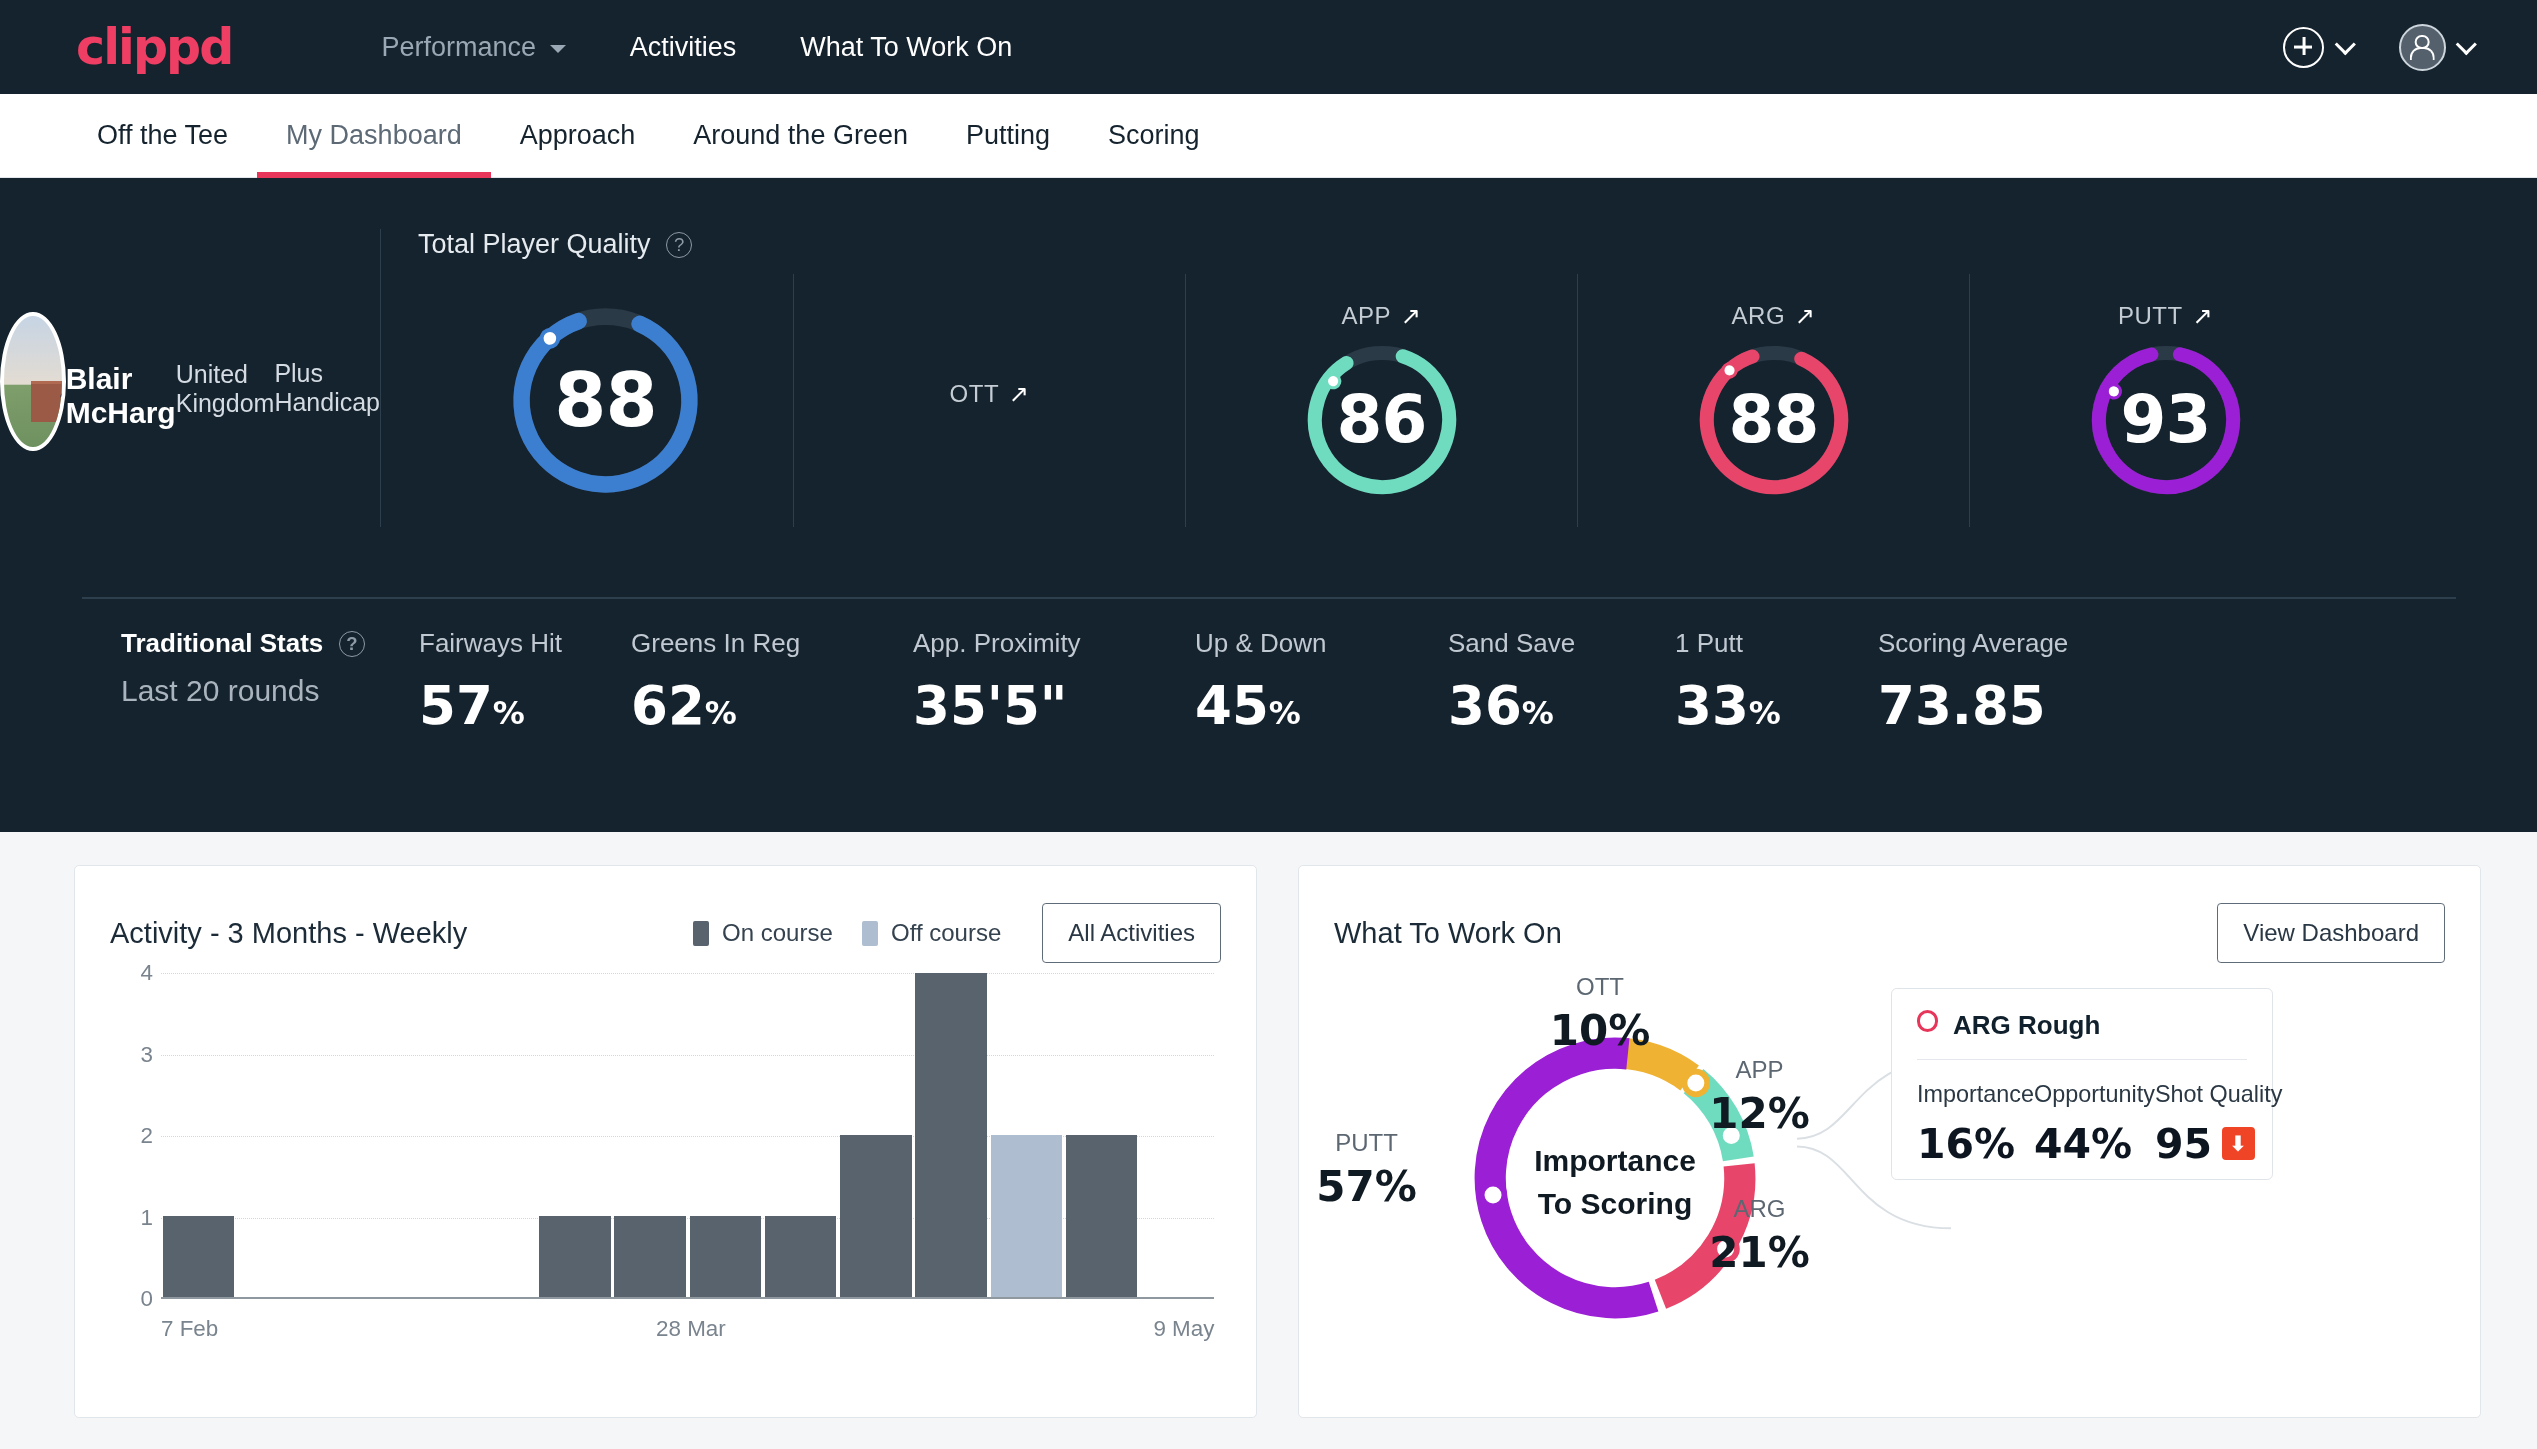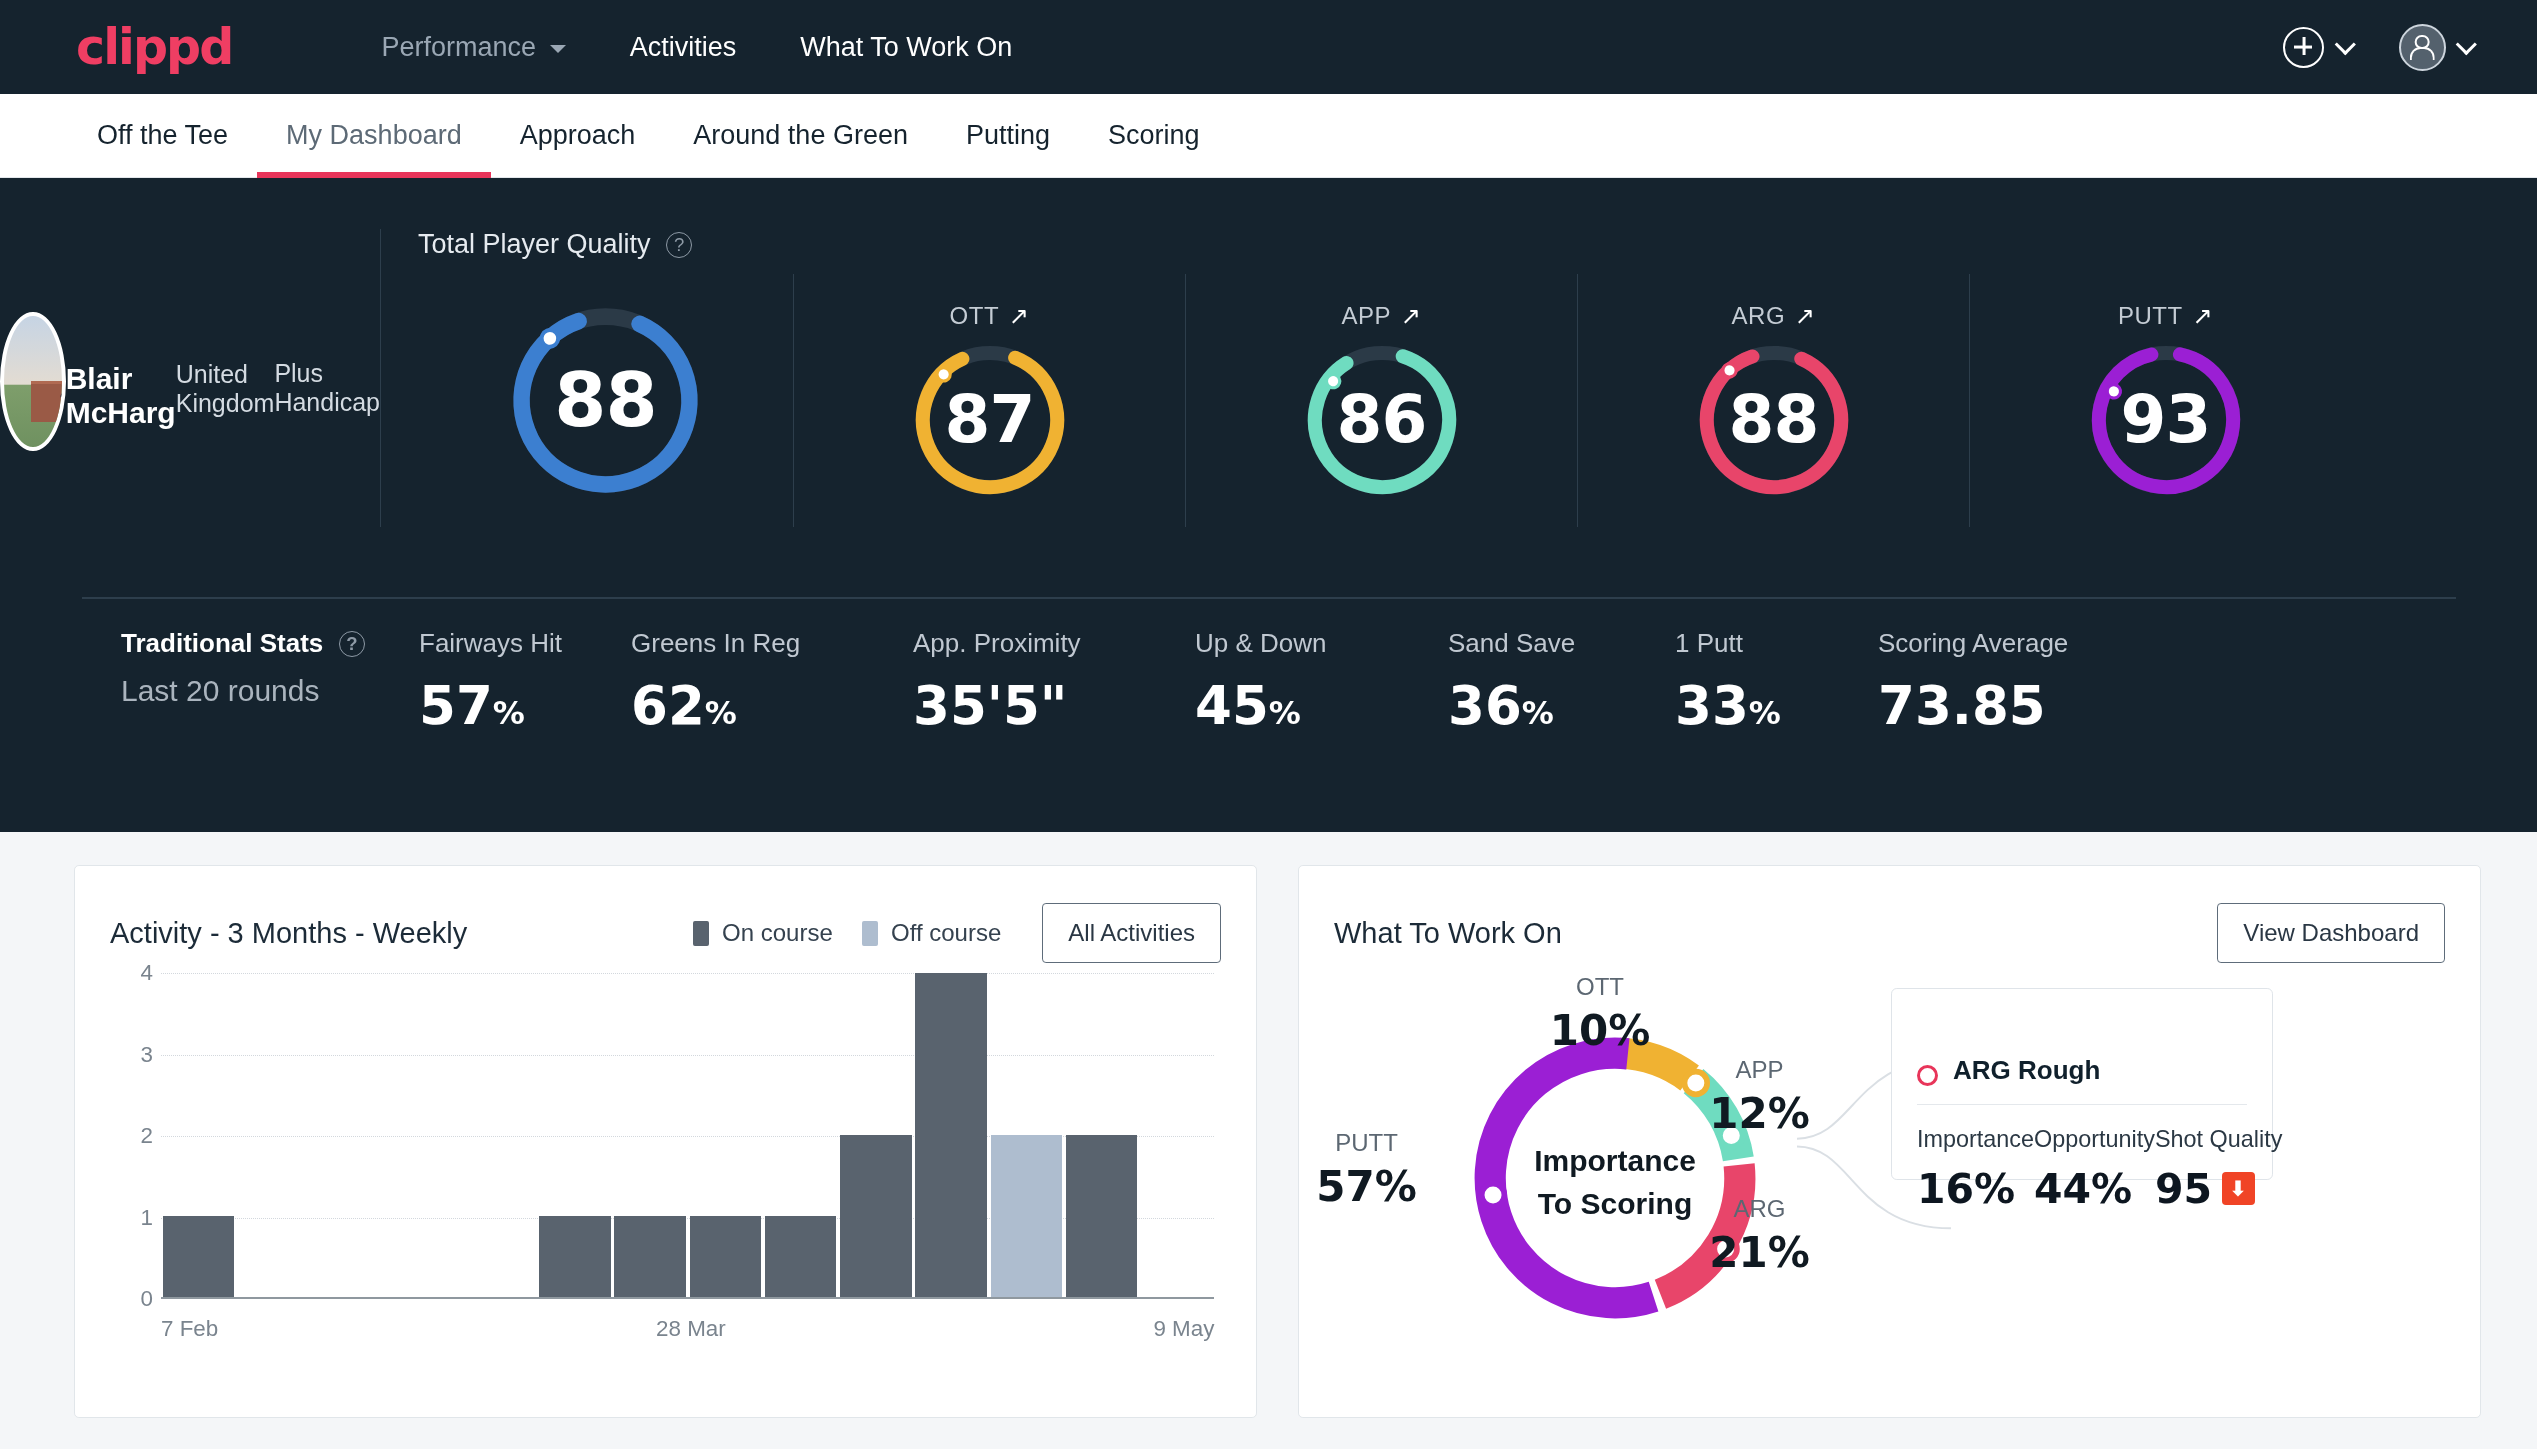--- a/index.html
+++ b/index.html
@@ -211,21 +211,21 @@
     width:253px;
   }
   .donut-label { position:absolute; text-align:center; }
   .dl-cat { font-size:24px; color:#5c6772; margin-bottom:5.8px; }
   .dl-val { font-size:42px; font-weight:bold; color:#101a22; font-family:"DejaVu Sans", sans-serif; }
 
   .detail-card {
     position:absolute; left:592px; top:29px; width:382px; height:192px;
     border:1px solid #dfe4e9; border-radius:5.8px; background:#ffffff; padding:21.4px 25px;
   }
-  .detail-head { display:flex; align-items:flex-end; gap:14.6px;margin-top:45px; }
+  .detail-head { display:flex; align-items:flex-start; gap:14.6px; }
   .ring-dot { width:21.4px; height:21.4px; border-radius:50%; border:3.9px solid #e8355a; }
   .detail-title { font-size:26px; font-weight:bold; color:#10202c; }
   .detail-sep { margin-top:17.5px; height:1px; background:#e4e8ec; }
   .detail-metrics { display:flex; margin-top:21.4px; }
   .dm { width:146px; }
   .dm:last-child { width:auto; }
   .dm-label { font-size:23.4px; color:#2b3844; margin-bottom:11.7px; white-space:nowrap; }
   .dm-val {
     font-size:41px; font-weight:bold; color:#0d1620;
     font-family:"DejaVu Sans", sans-serif; display:flex; align-items:center; gap:9.7px;
@@ -324,28 +324,20 @@
               </svg>
               <div class="gauge-val">88</div>
             </div>
           </div>
 
           <div class="gauge-cell sub">
             <div class="gauge-label">
               <span>OTT</span>
               <span class="arrow-up">↗</span>
             </div>
-            <div class="gauge-wrap">
-              <svg width="156" height="156" viewBox="0 0 200 200">
-                <circle cx="100" cy="100" r="86" fill="none" stroke="#2b3a47" stroke-width="18"></circle>
-                <circle cx="100" cy="100" r="86" fill="none" stroke="#f0b232" stroke-width="18" stroke-dasharray="470.1 540.4" stroke-linecap="round" transform="rotate(-68 100 100)"></circle>
-                <circle cx="132" cy="23" r="8.5" fill="#ffffff" stroke="#f0b232" stroke-width="4" transform="rotate(-68 100 100)"></circle>
-              </svg>
-              <div class="gauge-val">87</div>
-            </div>
           </div>
 
           <div class="gauge-cell sub">
             <div class="gauge-label">
               <span>APP</span>
               <span class="arrow-up">↗</span>
             </div>
             <div class="gauge-wrap">
               <svg width="156" height="156" viewBox="0 0 200 200">
                 <circle cx="100" cy="100" r="86" fill="none" stroke="#2b3a47" stroke-width="18"></circle>

